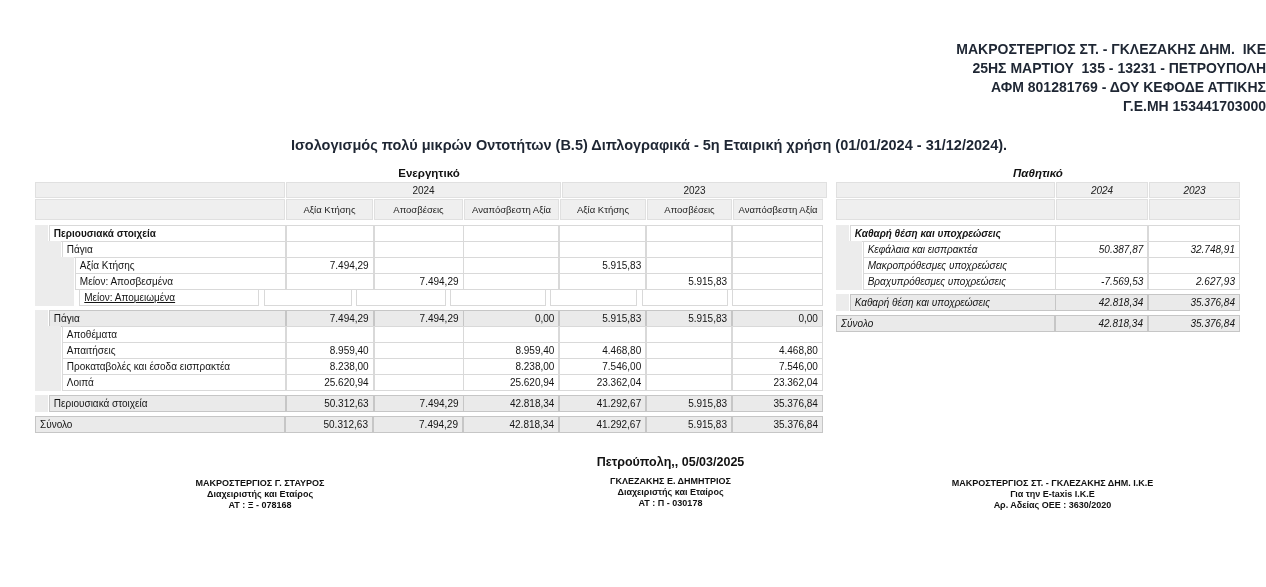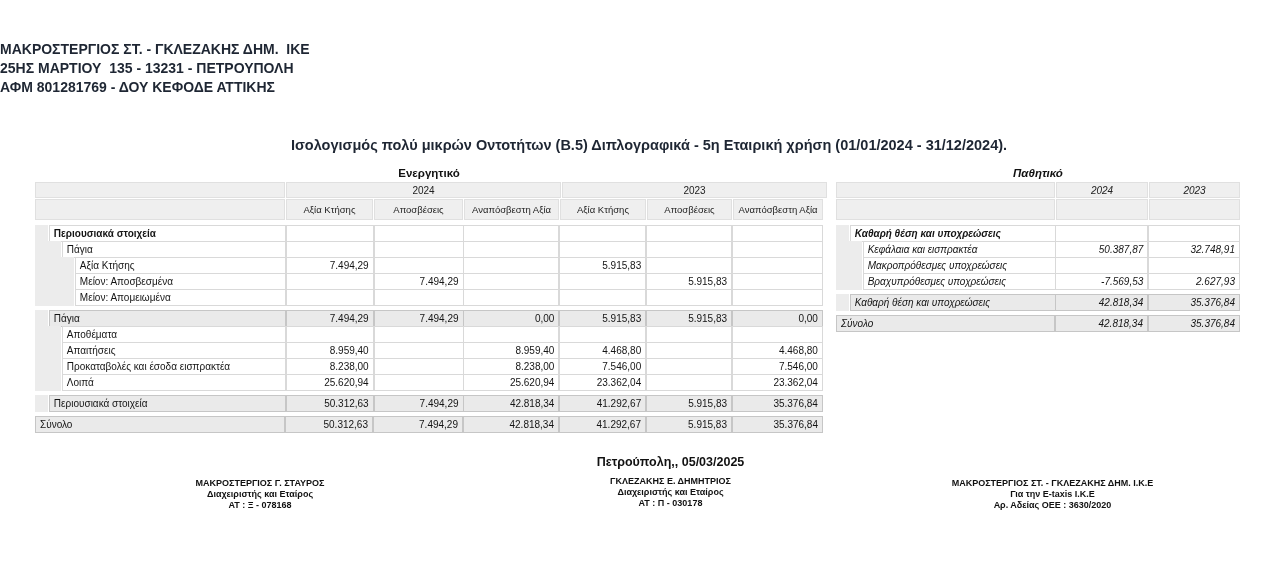--- a/index.html
+++ b/index.html
@@ -8,21 +8,21 @@
     font-family:"Liberation Sans", sans-serif;
     color:#141414;
     position:relative;
     overflow:hidden;
   }
   .sheet { position:relative; width:1266px; height:587px; background:#ffffff; }
 
   
   .company-header {
     position:absolute; top:40px; left:0; width:100%;
-    text-align:left; font-weight:bold;
+    text-align:right; font-weight:bold;
     font-size:14px; line-height:19px;
     color:var(--header_text, #1e2633);
   }
   .company-line { white-space:pre; }
 
   .report-title {
     position:absolute; top:137px; left:16px; width:100%;
     text-align:center; font-weight:bold; font-size:14.5px;
     color:var(--header_text, #1e2633);
   }
@@ -89,20 +89,21 @@
 </style>
 </head>
 <body>
 
 <div class="sheet">
 
   <div class="company-header">
     <div class="company-line">ΜΑΚΡΟΣΤΕΡΓΙΟΣ ΣΤ. - ΓΚΛΕΖΑΚΗΣ ΔΗΜ.  ΙΚΕ</div>
     <div class="company-line">25ΗΣ ΜΑΡΤΙΟΥ  135 - 13231 - ΠΕΤΡΟΥΠΟΛΗ</div>
     <div class="company-line">ΑΦΜ 801281769 - ΔΟΥ ΚΕΦΟΔΕ ΑΤΤΙΚΗΣ</div>
+    <div class="company-line">Γ.Ε.ΜΗ 153441703000</div>
   </div>
 
   <div class="report-title">Ισολογισμός πολύ μικρών Οντοτήτων (Β.5) Διπλογραφικά - 5η Εταιρική χρήση (01/01/2024 - 31/12/2024).</div>
 
   <div class="section section-assets">
     <div class="section-title">Ενεργητικό</div>
     <div class="ttable" id="assets-table">
         <div class="trow thead">
           <div class="hcell label-spacer" style="width: 250px;"></div>
           <div class="hcell year-cell" style="width: 275px;">2024</div>
@@ -153,21 +154,21 @@
             <div class="cell label-cell" style="width: 211px;">Μείον: Αποσβεσμένα</div>
             <div class="cell value-cell" style="width: 88px;"></div>
             <div class="cell value-cell" style="width: 90px;">7.494,29</div>
             <div class="cell value-cell" style="width: 96px;"></div>
             <div class="cell value-cell" style="width: 87px;"></div>
             <div class="cell value-cell" style="width: 86px;">5.915,83</div>
             <div class="cell value-cell" style="width: 91px;"></div>
           </div>
           <div class="trow row-item">
             <div class="gutter" style="width: 39px;"></div>
-            <div class="cell label-cell" style="width: 211px;">Μείον: Απομειωμένα</div>
+            <div class="cell label-cell" style="width: 180px; text-decoration: underline;">Μείον: Απομειωμένα</div>
             <div class="cell value-cell" style="width: 88px;"></div>
             <div class="cell value-cell" style="width: 90px;"></div>
             <div class="cell value-cell" style="width: 96px;"></div>
             <div class="cell value-cell" style="width: 87px;"></div>
             <div class="cell value-cell" style="width: 86px;"></div>
             <div class="cell value-cell" style="width: 91px;"></div>
           </div>
           <div class="trow row-subtotal">
             <div class="gutter" style="width: 13px;"></div>
             <div class="cell label-cell" style="width: 237px;">Πάγια</div>

